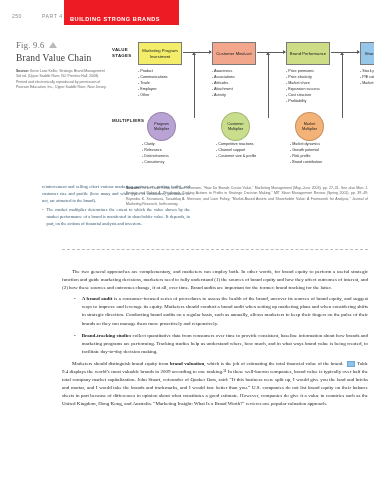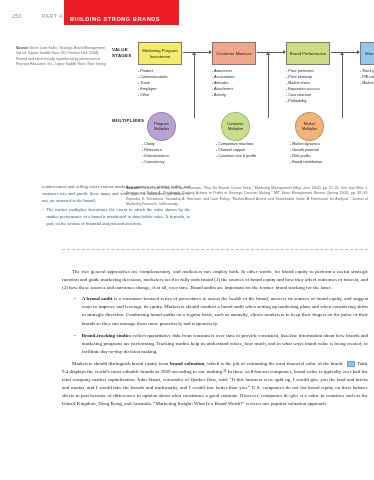--- a/index.html
+++ b/index.html
@@ -114,20 +114,25 @@
 
   <div class="runhead">
     <div class="folio">250</div>
     <div class="part">PART 4</div>
     <div class="rh-band" style="background: rgb(237, 28, 36);">
       <span>BUILDING STRONG BRANDS</span>
     </div>
   </div>
 
   <div class="figcap">
+    <div class="fignum">
+      <span>Fig. 9.6</span>
+      <span class="tri"></span>
+    </div>
+    <div class="figtitle">Brand Value Chain</div>
     <div class="figsrc">
       <b>Source:</b>
       <span>Kevin Lane Keller, Strategic Brand Management 3rd ed. (Upper Saddle River, NJ: Prentice Hall, 2008). Printed and electronically reproduced by permission of Pearson Education, Inc., Upper Saddle River, New Jersey.</span>
     </div>
   </div>
 
   <div class="diagram">
     <div class="rowlabel lbl-stages">VALUE STAGES</div>
     <div class="rowlabel lbl-mult">MULTIPLIERS</div>
 

